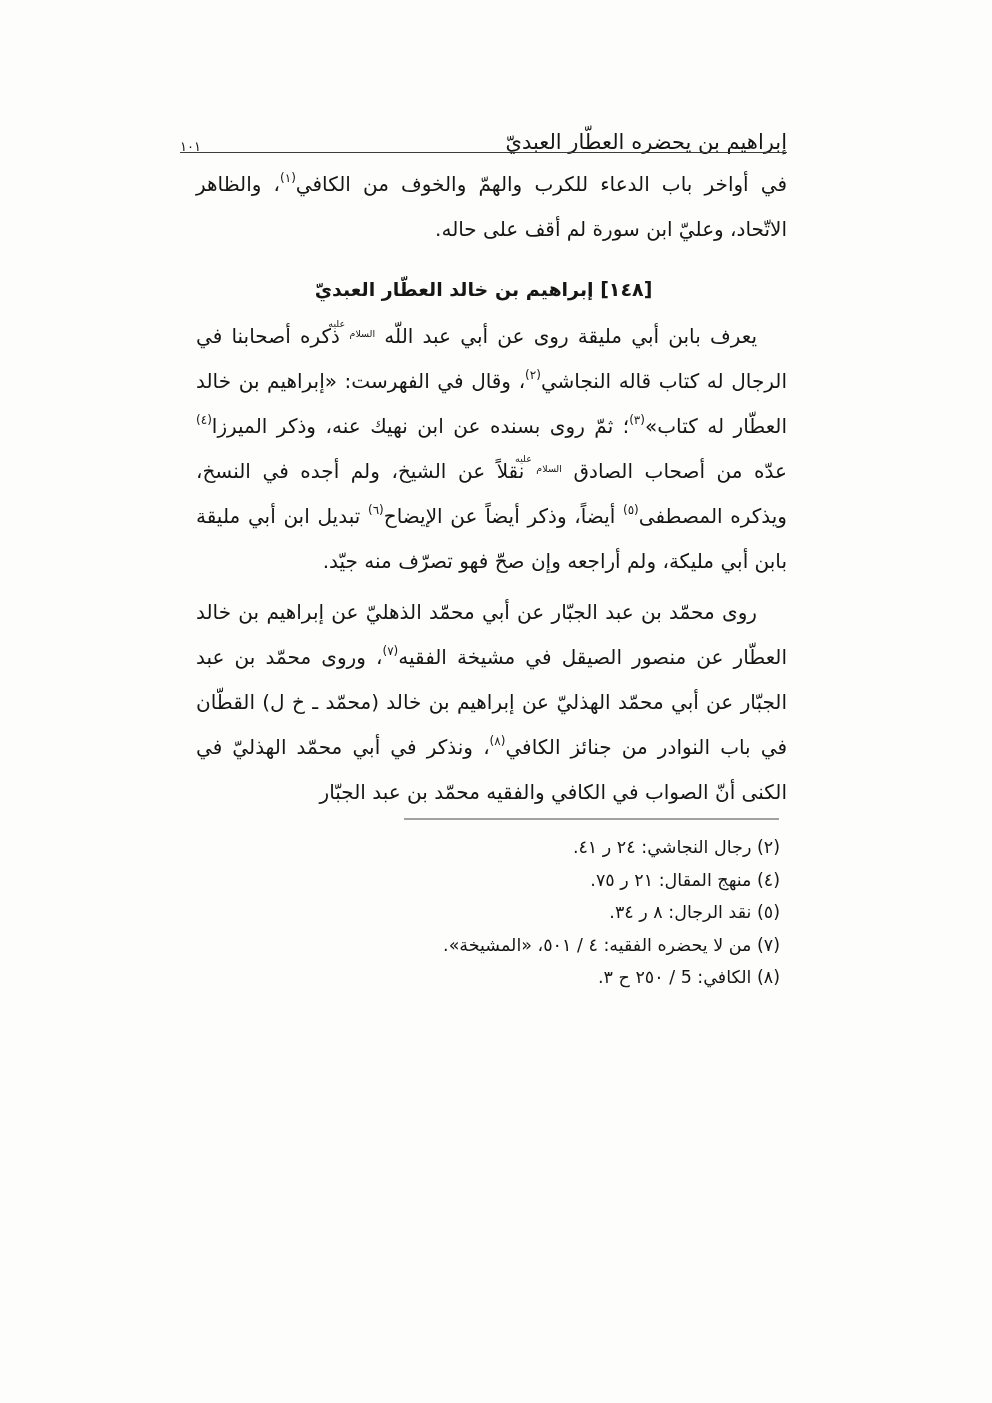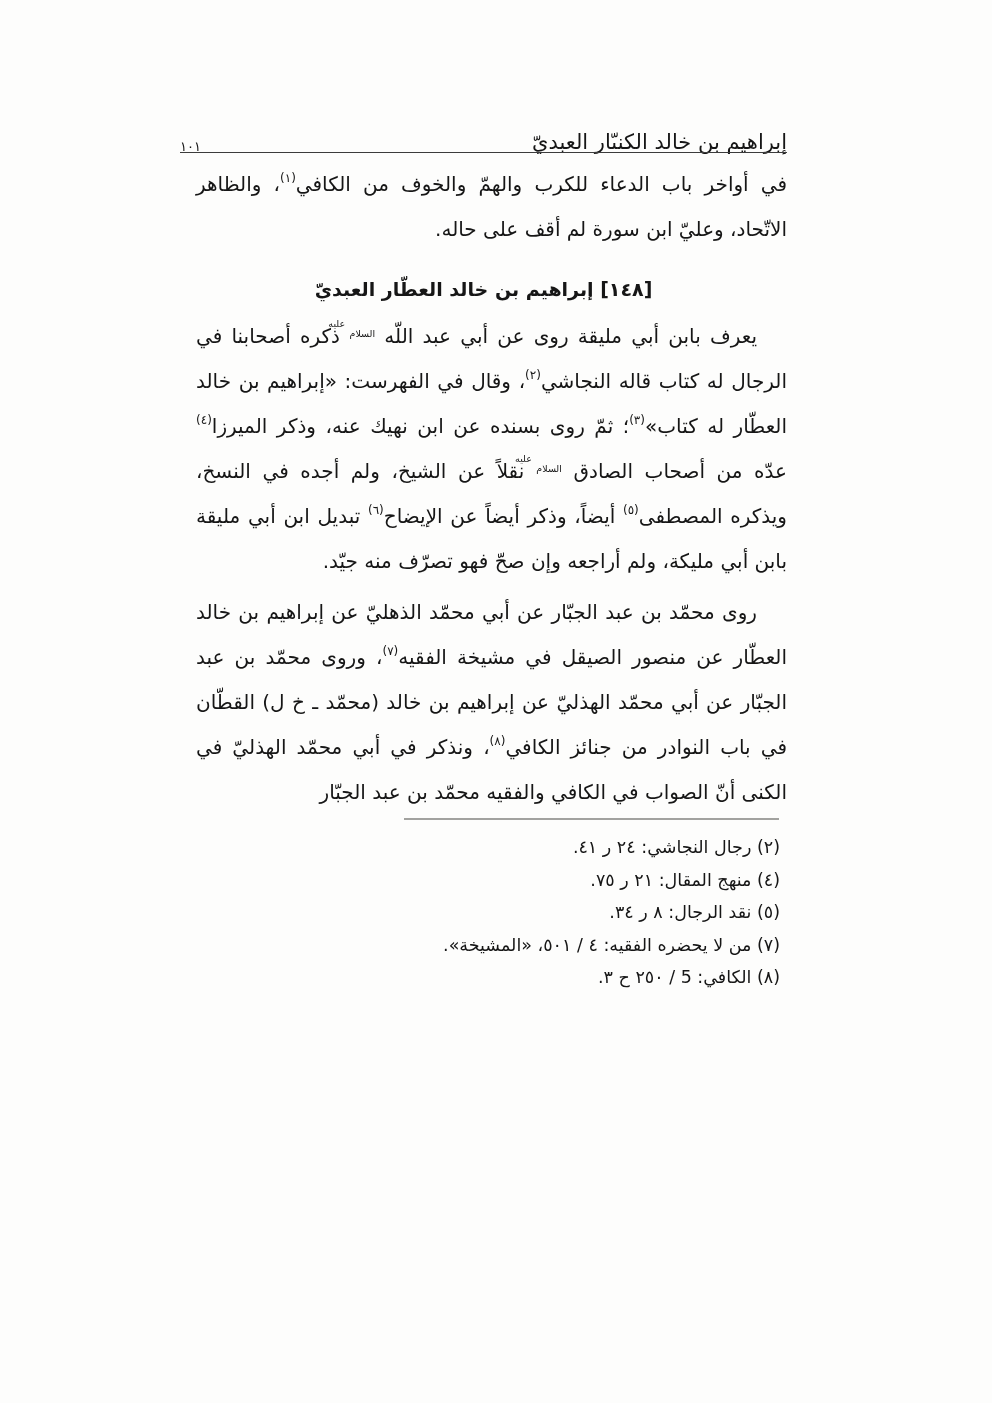--- a/index.html
+++ b/index.html
@@ -103,21 +103,21 @@
   }
   .footnote-item { margin: 0; }
 </style>
 </head>
 <body>
 
 <div id="page">
   <div class="text-block">
 
     <div class="running-header">
-      <span class="hdr-title">إبراهيم بن خالد الكنىّار العبديّ</span>
+      <span class="hdr-title">إبراهيم بن يحضره العطّار العبديّ</span>
       <span class="hdr-page">١٠١</span>
     </div>
 
     <div class="header-rule"></div>
 
     <h2 class="section-heading">[١٤٨] إبراهيم بن خالد العطّار العبديّ</h2>
 
     <div id="paragraphs">
         <p class="para para-0"><span>في أواخر باب الدعاء للكرب والهمّ والخوف من الكافي</span><sup class="fn-ref">(١)</sup><span>، والظاهر الاتّحاد، وعليّ ابن سورة لم أقف على حاله.</span></p>
         <p class="para para-1 indent"><span>يعرف بابن أبي مليقة روى عن أبي عبد اللّه </span><span class="as-sym">عليه السلام</span><span> ذكره أصحابنا في الرجال له كتاب قاله النجاشي</span><sup class="fn-ref">(٢)</sup><span>، وقال في الفهرست: «إبراهيم بن خالد العطّار له كتاب»</span><sup class="fn-ref">(٣)</sup><span>؛ ثمّ روى بسنده عن ابن نهيك عنه، وذكر الميرزا</span><sup class="fn-ref">(٤)</sup><span> عدّه من أصحاب الصادق </span><span class="as-sym">عليه السلام</span><span> نقلاً عن الشيخ، ولم أجده في النسخ، ويذكره المصطفى</span><sup class="fn-ref">(٥)</sup><span> أيضاً، وذكر أيضاً عن الإيضاح</span><sup class="fn-ref">(٦)</sup><span> تبديل ابن أبي مليقة بابن أبي مليكة، ولم أراجعه وإن صحّ فهو تصرّف منه جيّد.</span></p>

